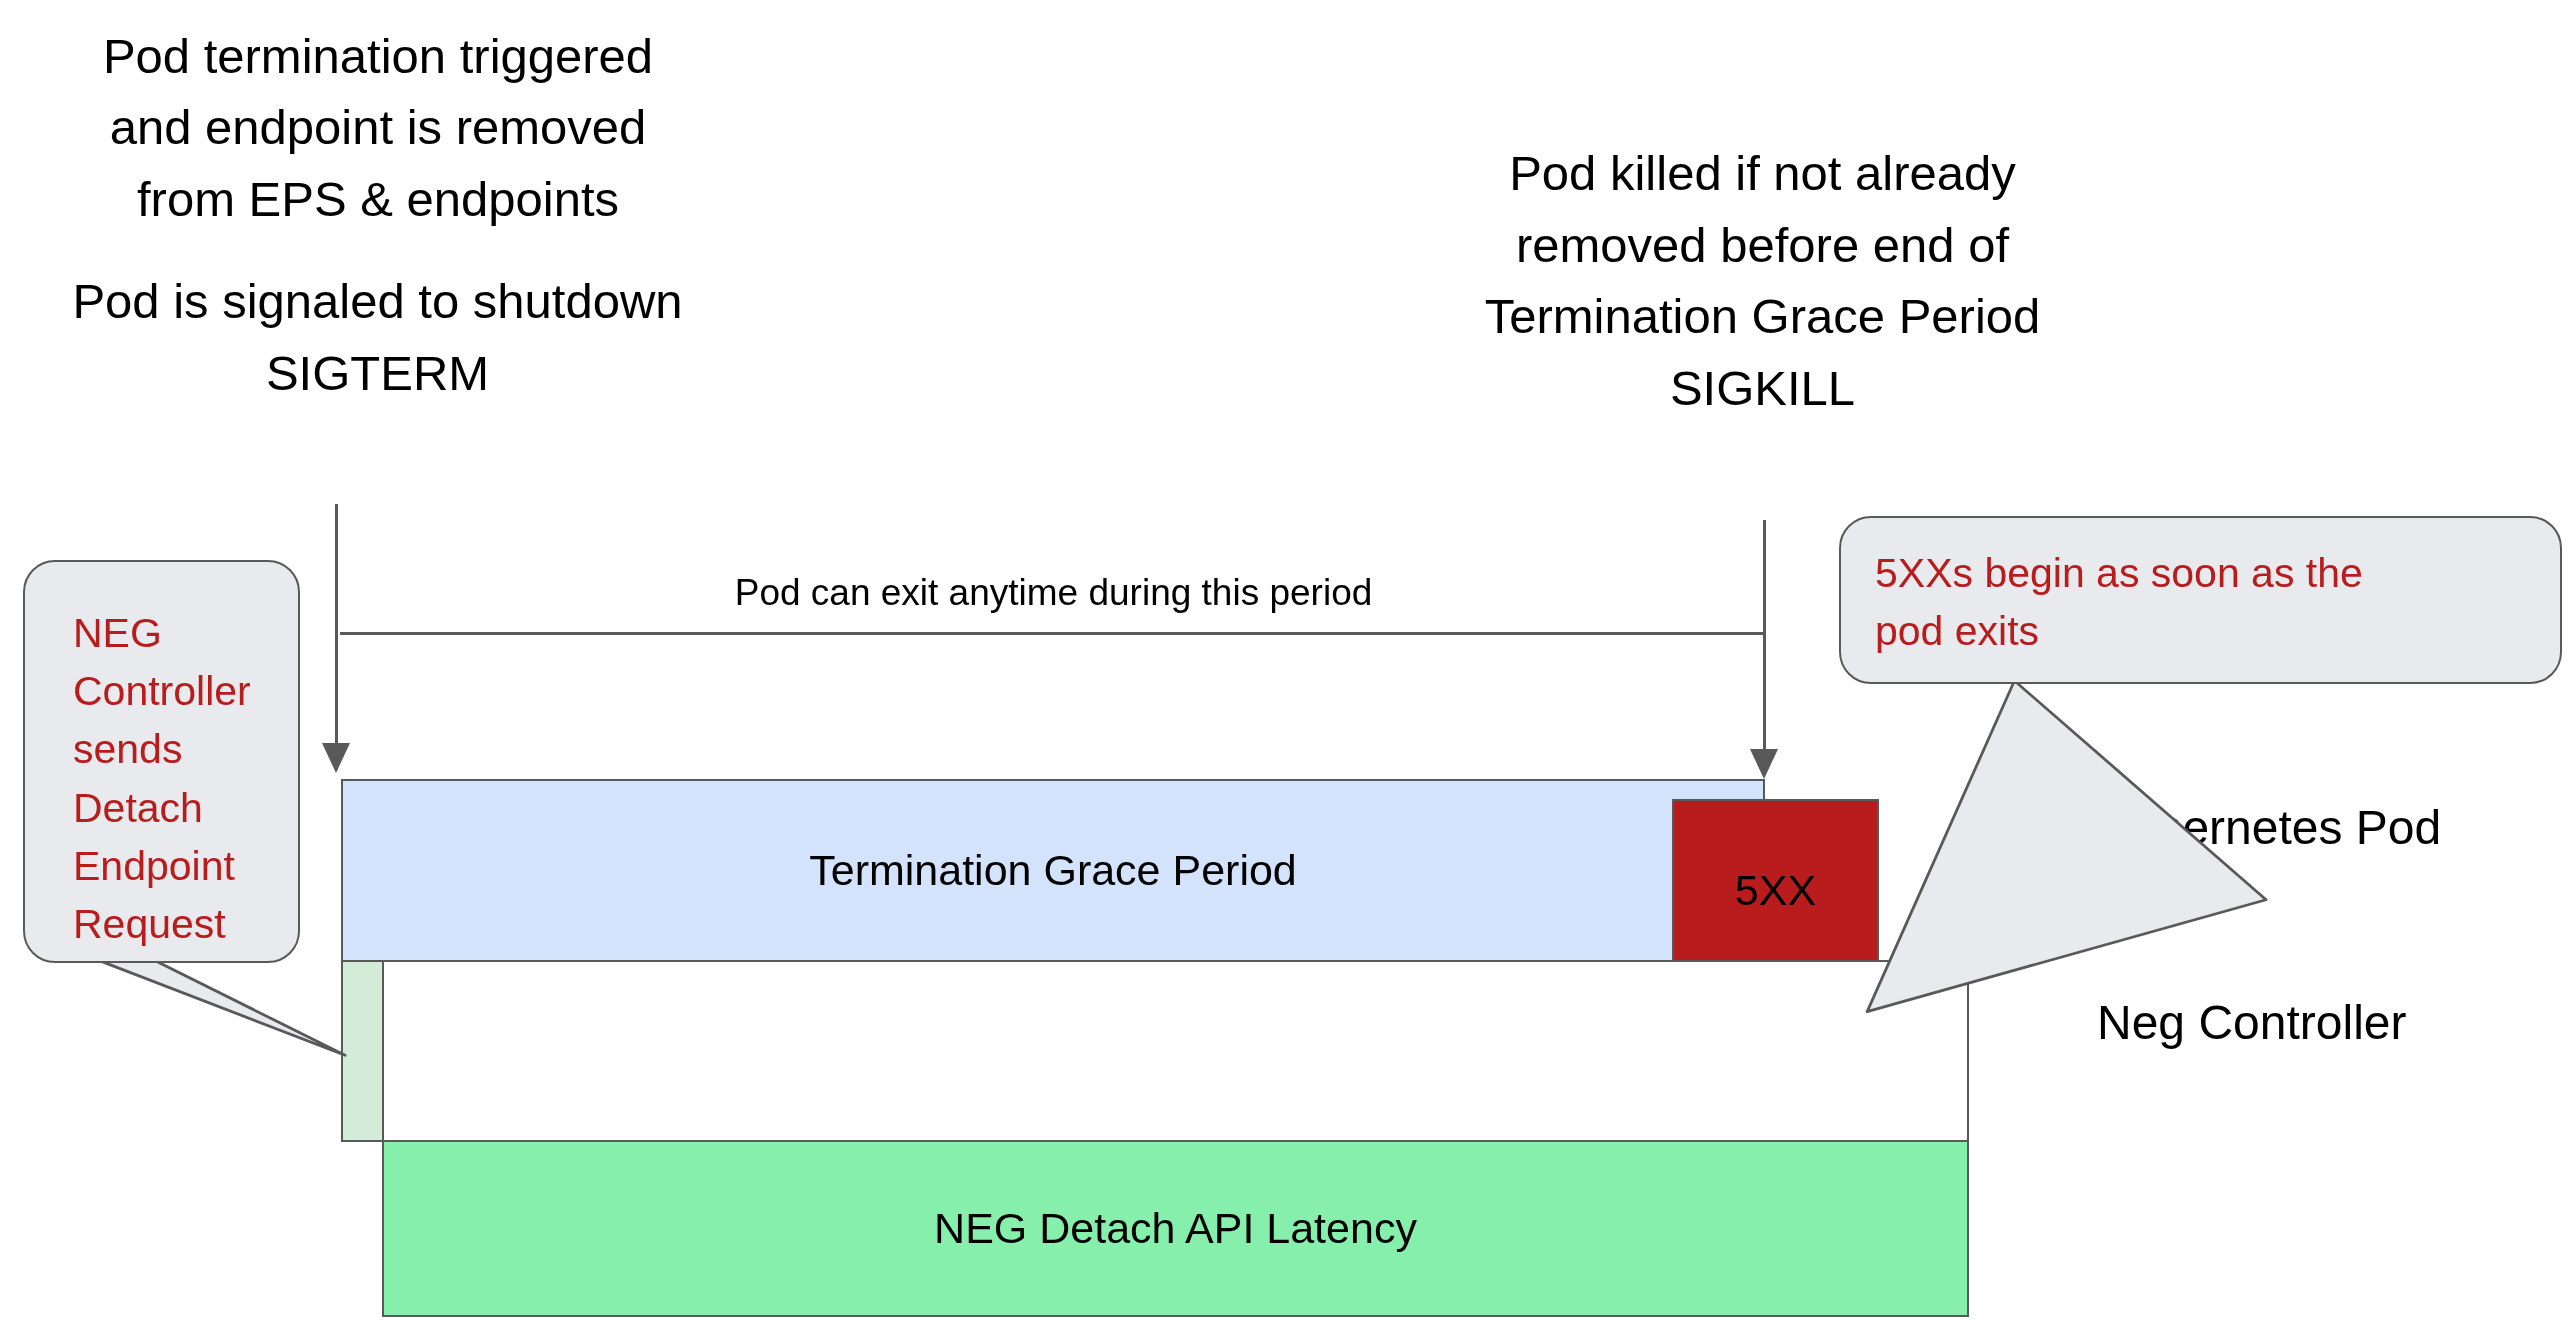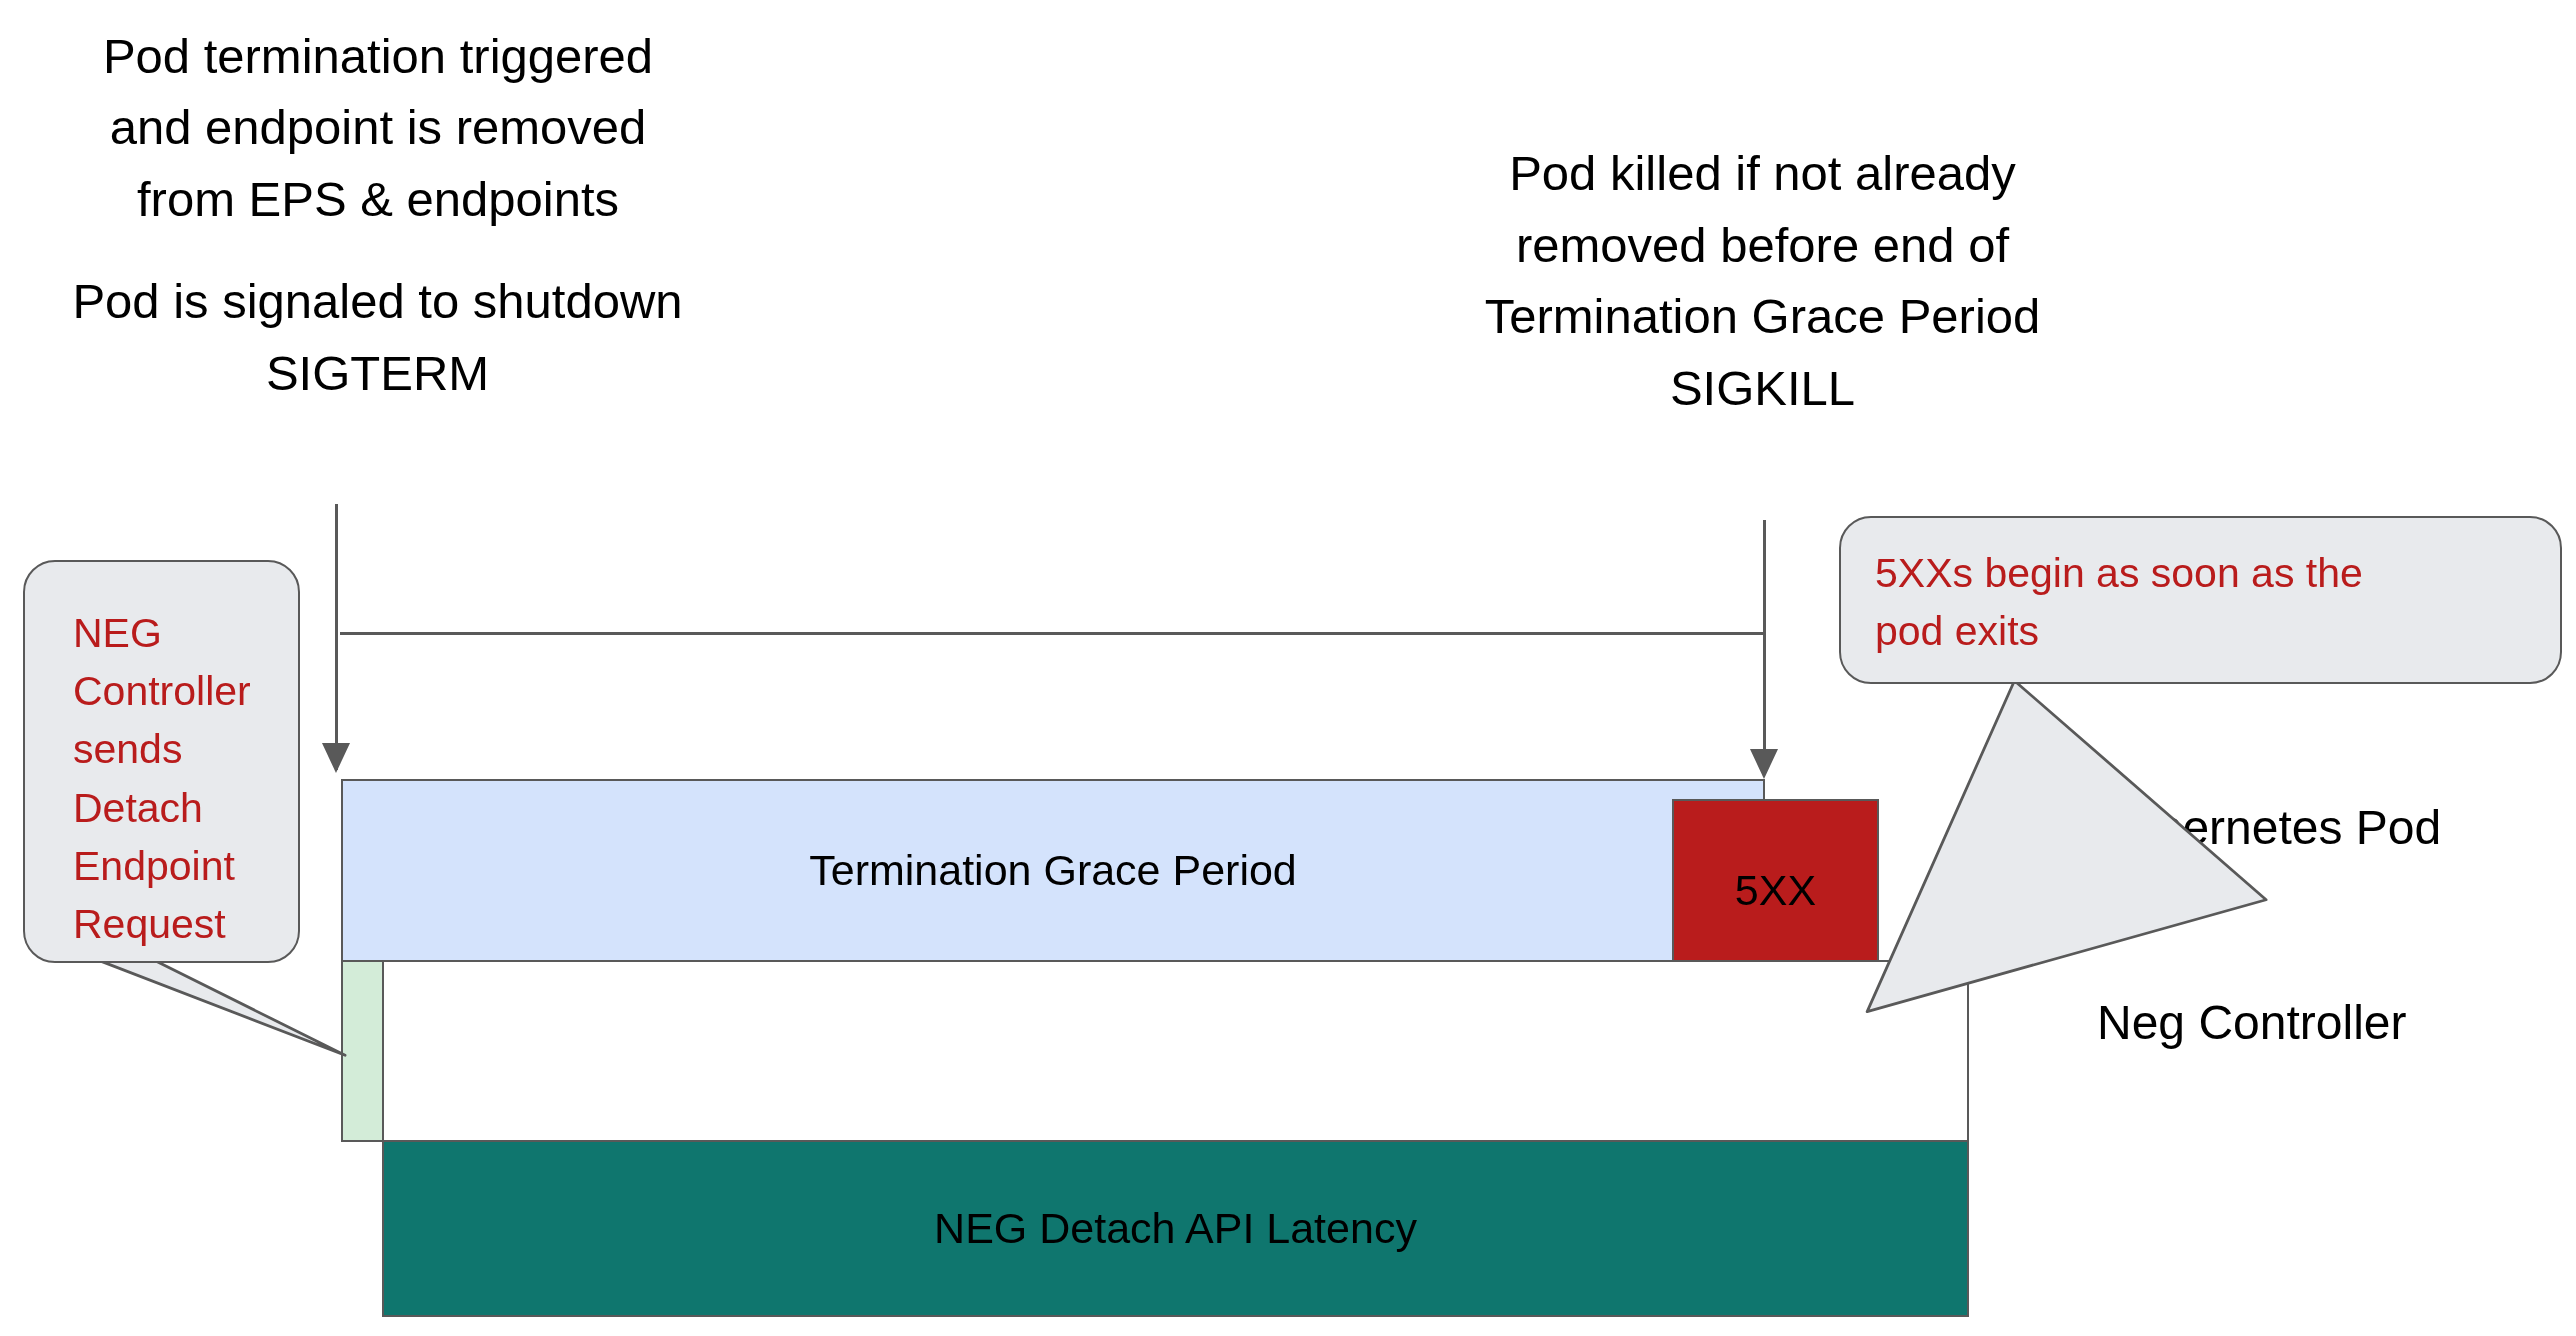--- a/index.html
+++ b/index.html
@@ -127,39 +127,40 @@
 removed before end of
 Termination Grace Period
 SIGKILL</div>
 
   <div class="vline" style="left:335px; top:504px; height:266px;"></div>
   <div class="arrowhead" style="left:322px; top:743px;"></div>
 
   <div class="vline" style="left:1763px; top:520px; height:233px;"></div>
   <div class="arrowhead" style="left:1750px; top:749px;"></div>
 
+  <div class="span-label" style="left:522px; top:571px; width:1063px;">Pod can exit anytime during this period</div>
   <div class="hline" style="left:340px; top:632px; width:1425px;"></div>
 
   <div class="bar" style="left:341px; top:779px; width:1424px; height:183px; background:#d4e3fc;">
     <span class="bar-label">Termination Grace Period</span>
   </div>
 
   <div class="bar" style="left:1672px; top:779px; width:207px; height:183px; background:#b91c1c;margin-top:20px;">
     <span class="bar-label">5XX</span>
   </div>
 
   <div class="bar" style="left:341px; top:960px; width:43px; height:182px; background:#d3ecd8;">
     <span class="bar-label"></span>
   </div>
 
   <div class="bar" style="left:382px; top:960px; width:1587px; height:182px; background:#ffffff;">
     <span class="bar-label"></span>
   </div>
 
-  <div class="bar" style="left:382px; top:1140px; width:1587px; height:177px; background:#0f766e;">
+  <div class="bar" style="left:382px; top:1140px; width:1587px; height:177px; background:#86efac;">
     <span class="bar-label">NEG Detach API Latency</span>
   </div>
 
   <div class="row-label" style="left:2097px; top:797px; width:466px;">Kubernetes Pod</div>
 
   <div class="row-label" style="left:2097px; top:984px; width:466px;margin-top:8px;">Neg Controller</div>
 
 
   <div class="callout">
     <svg class="callout-tail" style="left:0px; top:895px;" width="392" height="205" viewBox="0 0 420 220">

